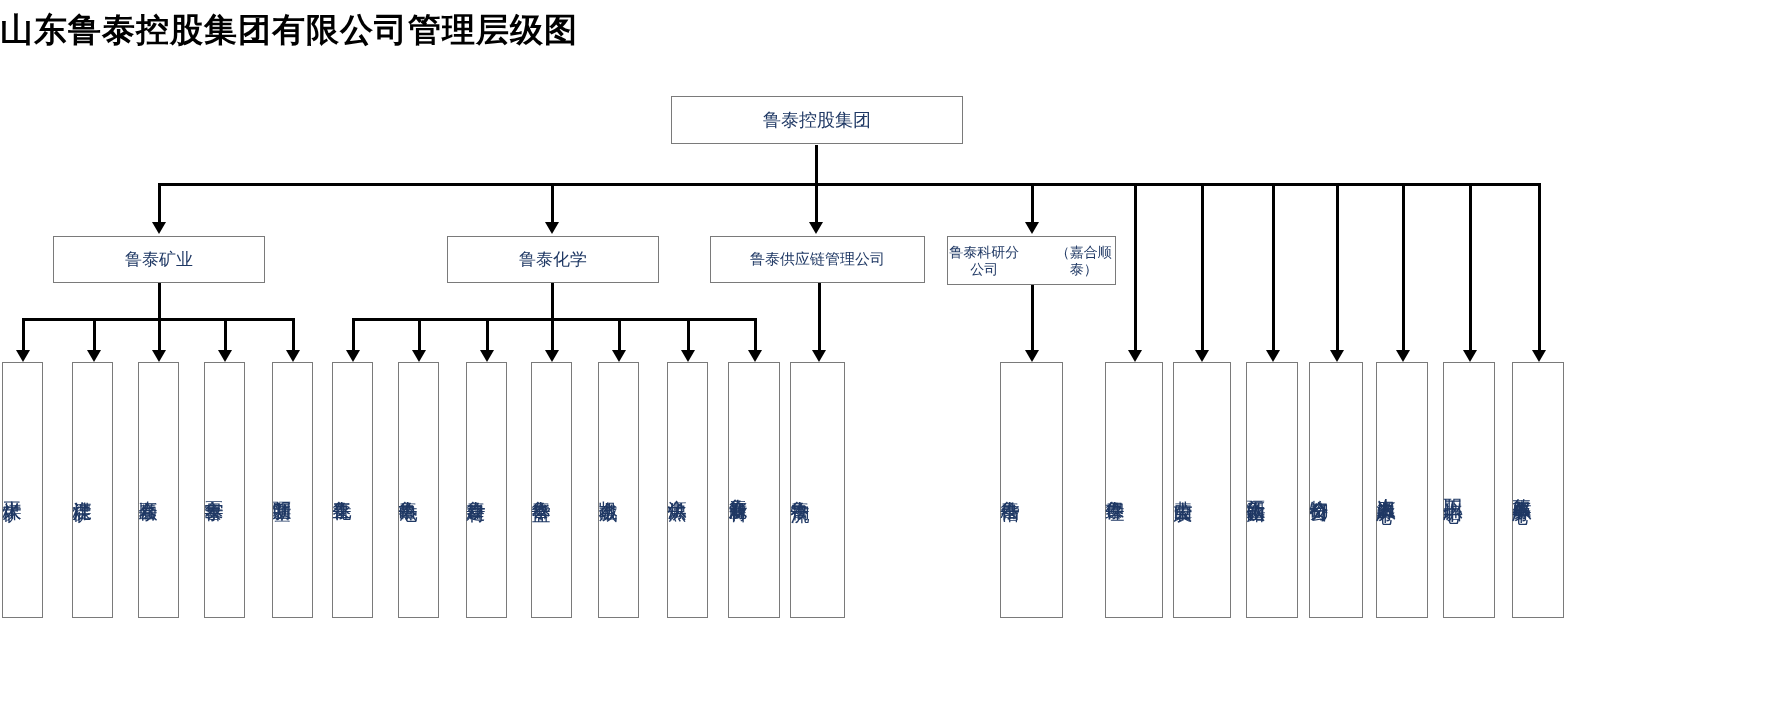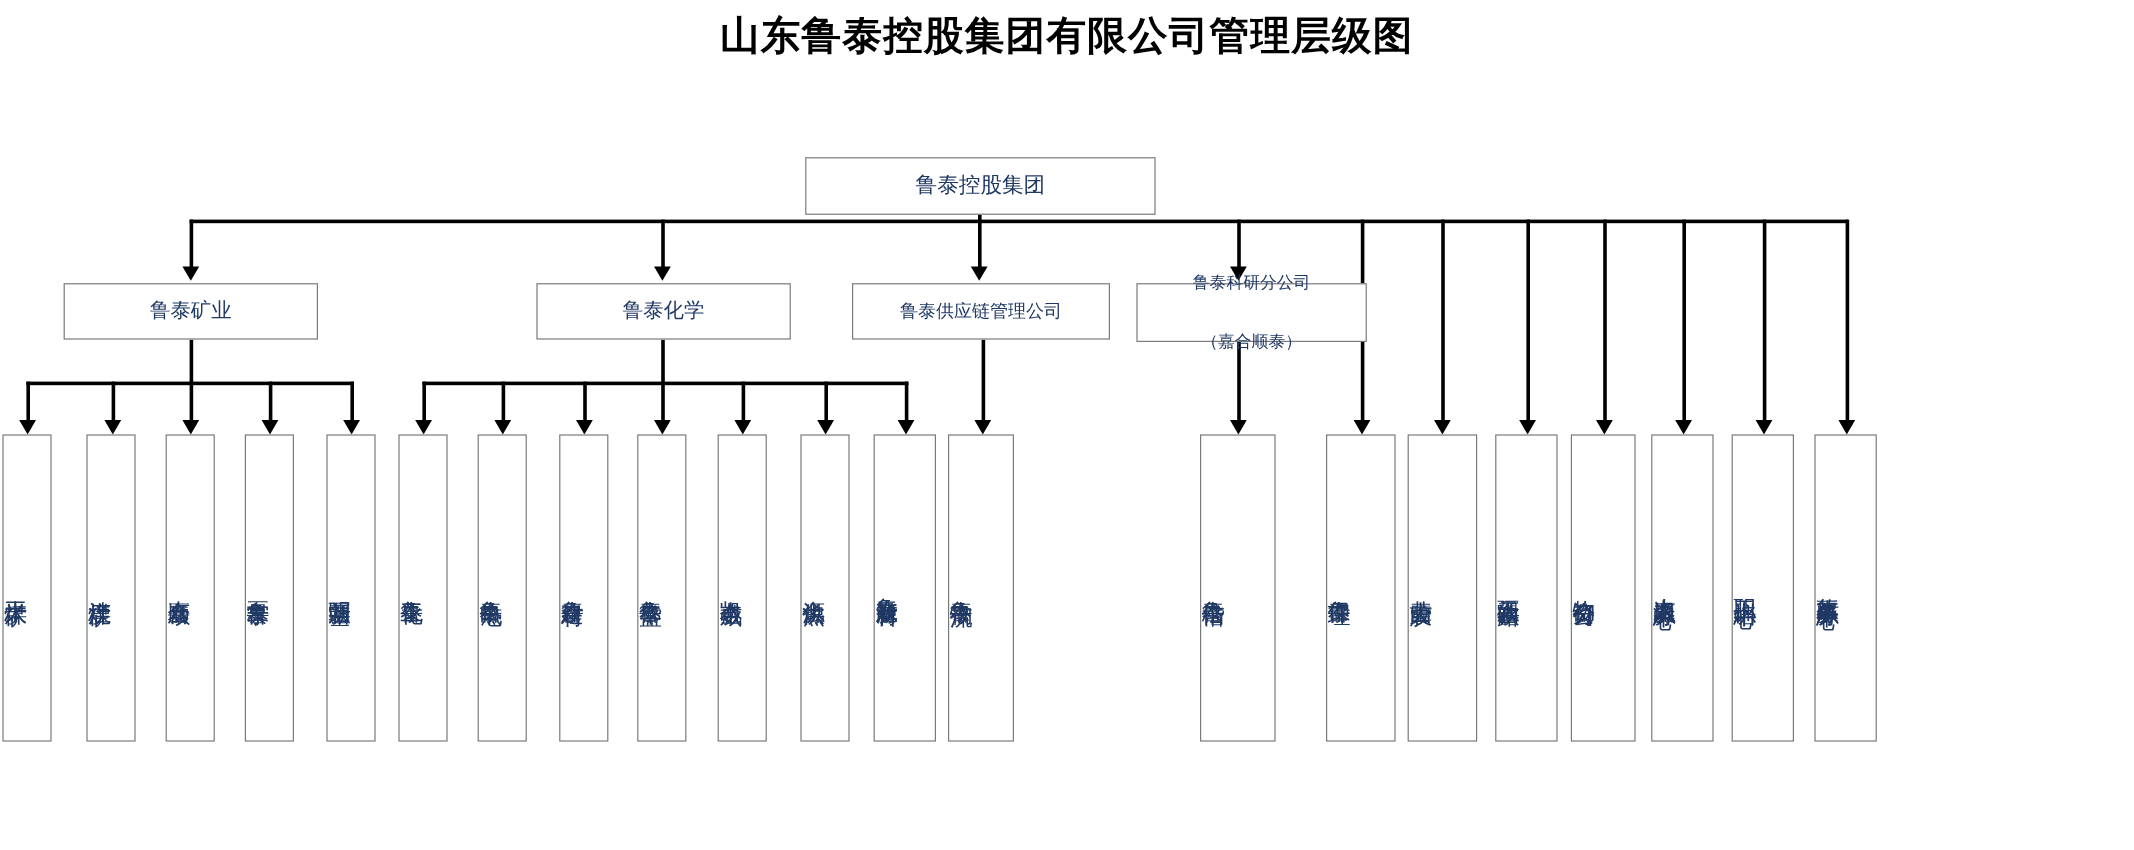--- a/index.html
+++ b/index.html
@@ -10,21 +10,20 @@
     font-family:"DejaVu Sans","Liberation Sans",sans-serif;
     overflow:hidden;
     position:relative;
   }
   #canvas{position:absolute;left:0;top:0;width:1778px;height:708px;}
 
   
   .chart-title{
     position:absolute;
     left:0;top:8px;width:1778px;
-    text-align:center;
     font-family:"DejaVu Serif","Liberation Serif",serif;
     font-weight:bold;
     font-size:33px;
     letter-spacing:1px;
     color:#000000;
     white-space:nowrap;
   }
 
   
   .node{
@@ -33,21 +32,21 @@
     background:#ffffff;
     border:1px solid #7a7a7a;
     color:#1f3864;
     display:flex;
     align-items:center;
     justify-content:center;
     text-align:center;
     line-height:1.12;
     z-index:3;
   }
-  .node.level1{font-size:18px;margin-top:35px;}
+  .node.level1{font-size:18px;}
   .node.level2{font-size:17px;}
   .node.level2.small{font-size:15px;}
   .node.level2.two-line{font-size:14px;line-height:1.2;}
 
   
   .node.leaf{
     writing-mode:vertical-rl;
     text-orientation:upright;
     font-size:19px;
     letter-spacing:1px;
@@ -154,21 +153,21 @@
   <div class="arrow" style="left:1025px;top:350px;"></div>
 
   <div class="node level1" style="left:671px;top:96px;width:292px;height:48px;">鲁泰控股集团</div>
 
   <div class="node level2" style="left:53px;top:236px;width:212px;height:47px;">鲁泰矿业</div>
 
   <div class="node level2 small" style="left:710px;top:236px;width:215px;height:47px;">鲁泰供应链管理公司</div>
 
   <div class="node level2" style="left:447px;top:236px;width:212px;height:47px;">鲁泰化学</div>
 
-  <div class="node level2 two-line" style="left:947px;top:236px;width:192px;height:49px;flex-direction:column;gap:32px;">
+  <div class="node level2 two-line" style="left:947px;top:236px;width:169px;height:49px;gap:32px;">
     <span>鲁泰科研分公司</span>
     <span>（嘉合顺泰）</span>
   </div>
 
   <div class="node leaf" style="left:2px;top:362px;width:41px;height:256px;">太平煤矿</div>
   <div class="node leaf" style="left:72px;top:362px;width:41px;height:256px;">鹿洼煤矿</div>
   <div class="node leaf" style="left:138px;top:362px;width:41px;height:256px;">嘉合顺泰</div>
   <div class="node leaf" style="left:204px;top:362px;width:41px;height:256px;">宁夏鲁泰</div>
   <div class="node leaf" style="left:272px;top:362px;width:41px;height:256px;">新疆明基</div>
 

